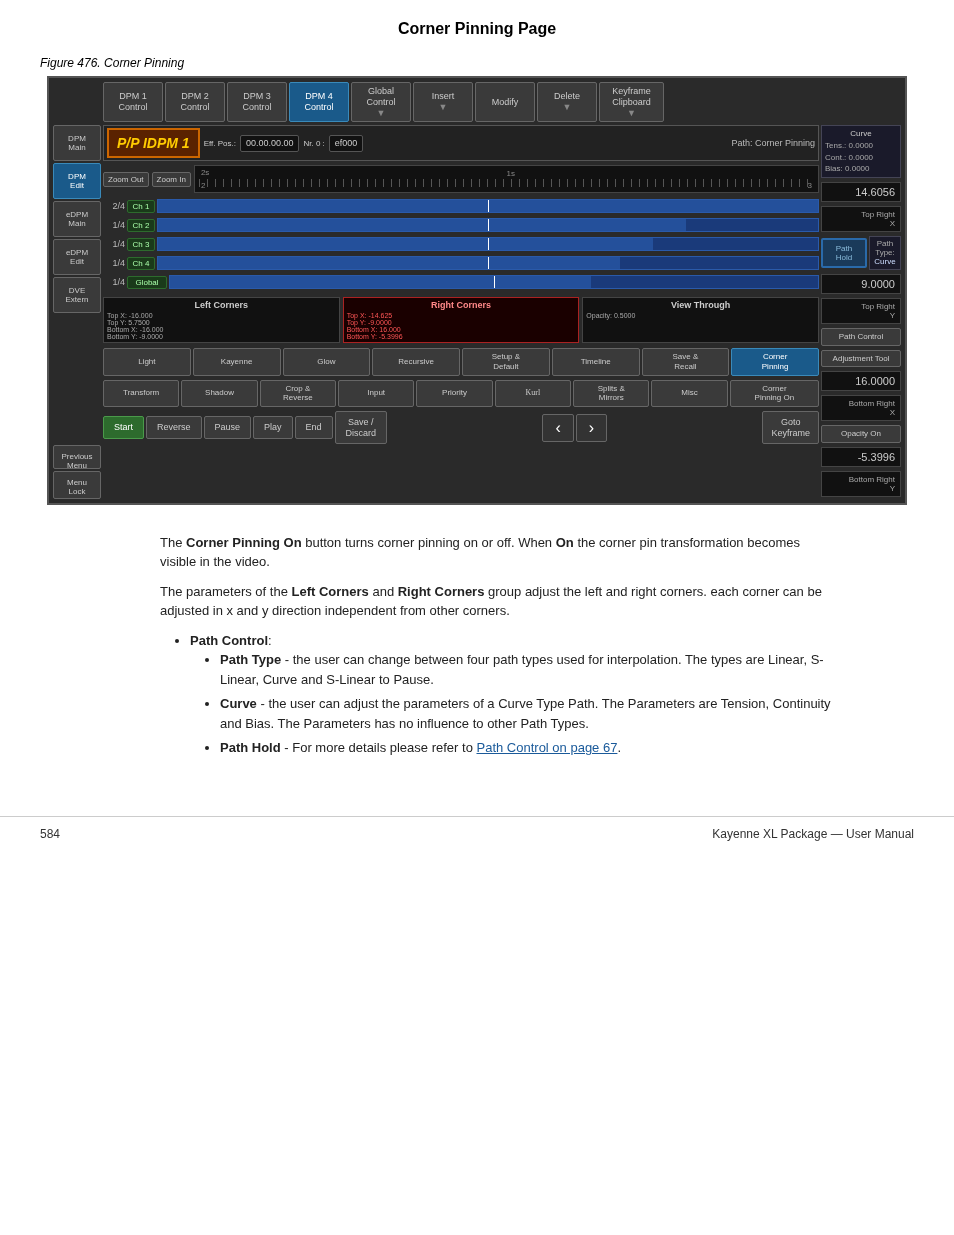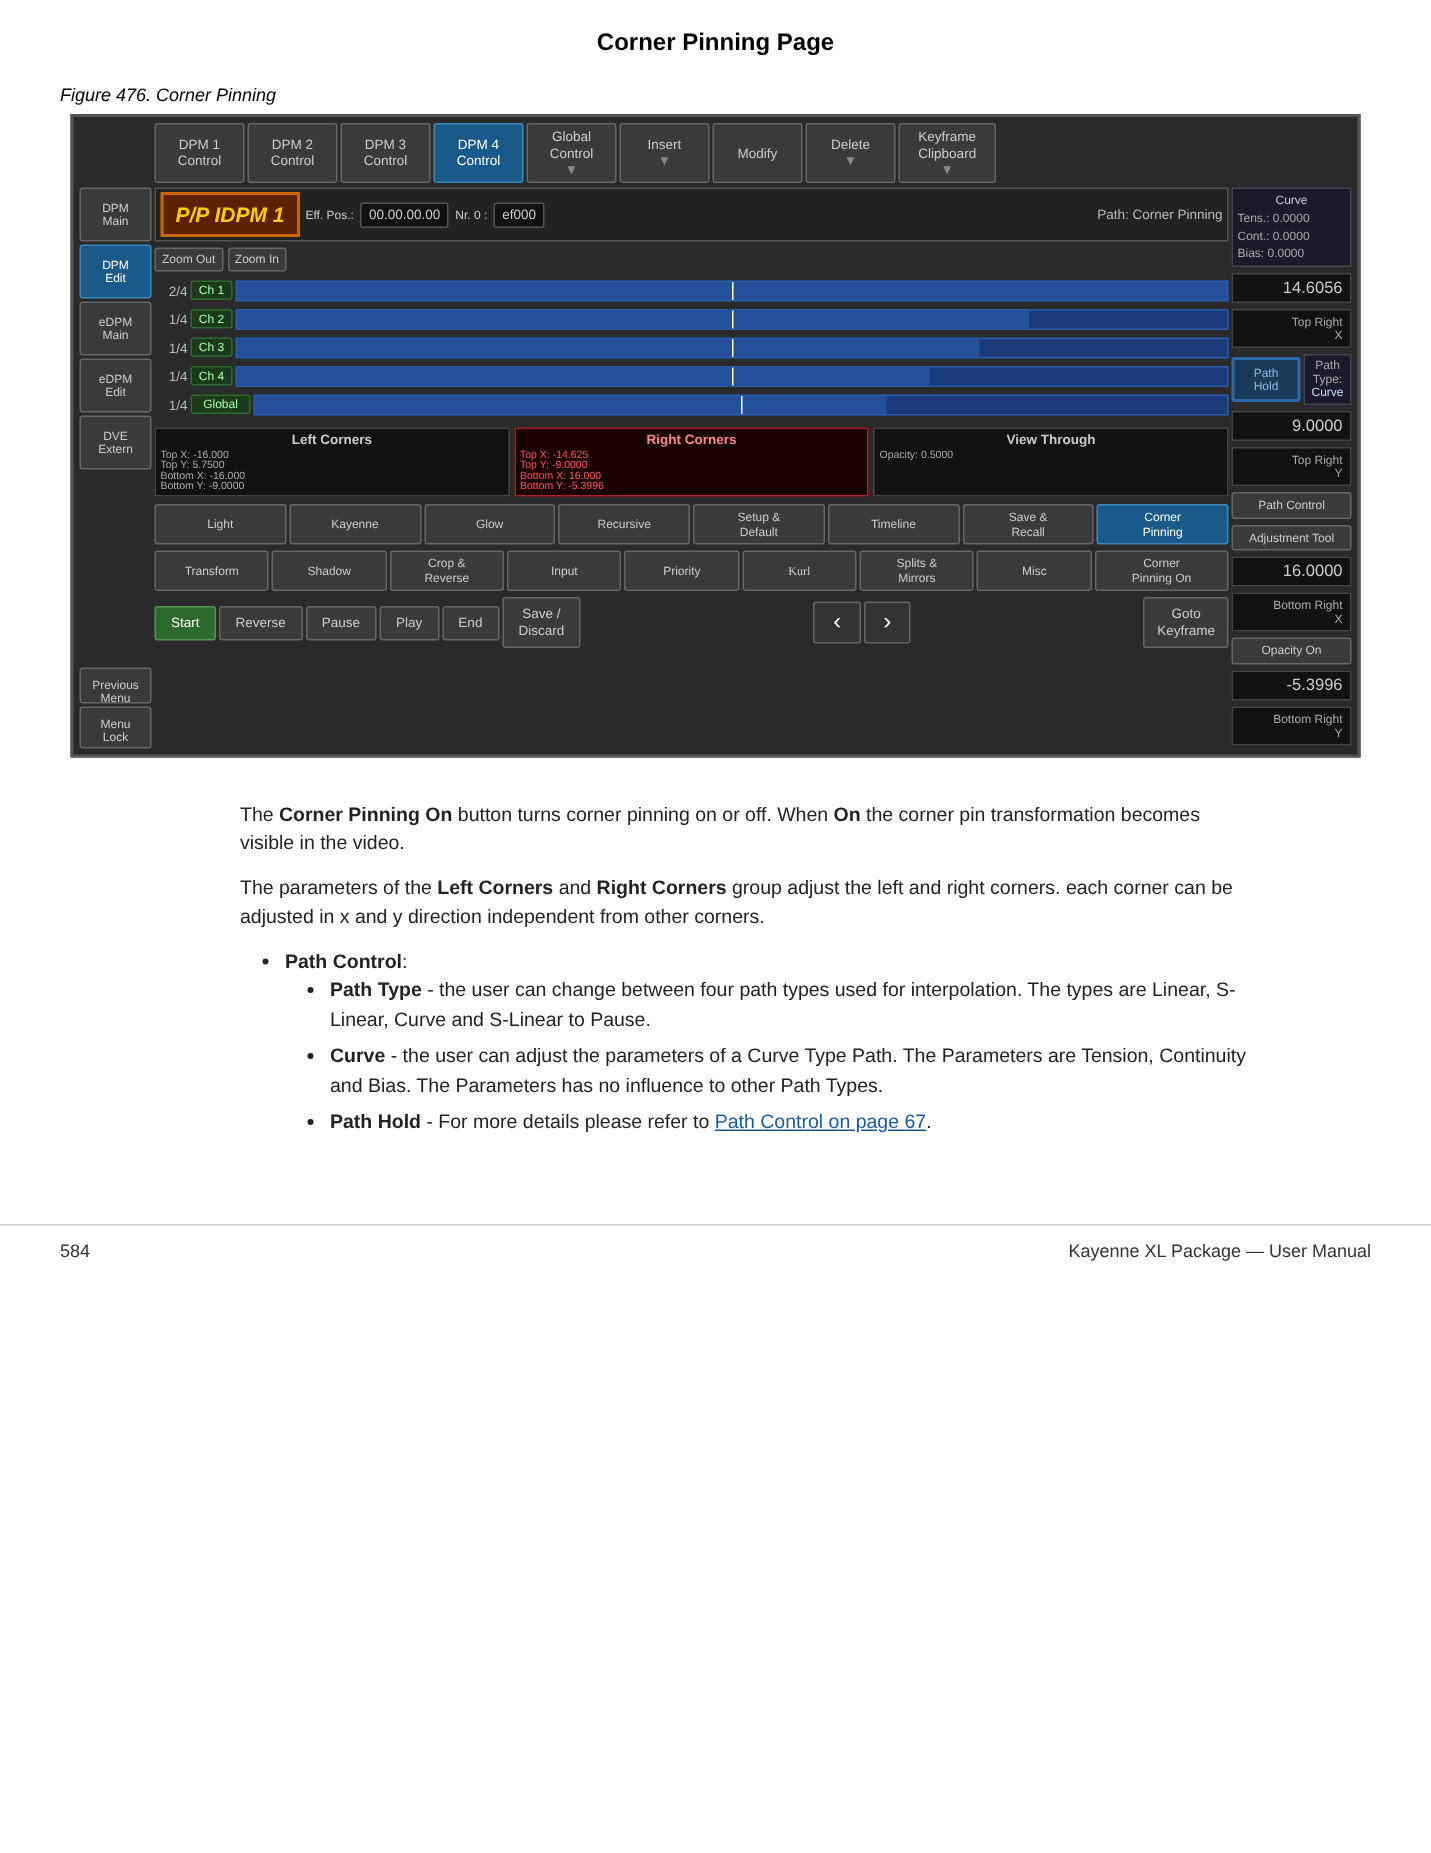--- a/index.html
+++ b/index.html
@@ -378,20 +378,29 @@
           <span class="btn" style="background:#111;border-color:#555;font-size:9px;padding:2px 5px;">ef000</span>
           <div style="flex:1;"></div>
           <div style="font-size:9px;color:#bbb;text-align:right;">Path: Corner Pinning</div>
         </div>
 
         <div style="display:flex;flex-direction:row;align-items:center;gap:3px;margin-bottom:2px;">
           <button class="btn" style="font-size:8px;padding:2px 4px;">Zoom
 Out</button>
           <button class="btn" style="font-size:8px;padding:2px 4px;">Zoom
 In</button>
+          <div style="flex:1;background:#111;border:1px solid #444;height:28px;display:flex;align-items:center;padding:2px 4px;position:relative;">
+            <span style="font-size:8px;color:#888;position:absolute;left:6px;top:2px;">2s</span>
+
+            <div style="width:100%;height:8px;background:repeating-linear-gradient(to right, #555 0px, #555 1px, transparent 1px, transparent 8px);position:relative;margin-top:8px;">
+              <div style="position:absolute;top:-10px;left:50%;font-size:8px;color:#888;">1s</div>
+            </div>
+            <span style="font-size:8px;color:#888;position:absolute;right:6px;bottom:2px;">3</span>
+            <span style="font-size:8px;color:#888;position:absolute;left:6px;bottom:2px;">2</span>
+          </div>
         </div>
 
         <div class="channel-rows">
           <div class="channel-row">
             <span class="ch-label">2/4</span>
             <button class="ch-btn">Ch 1</button>
             <div class="ch-bar" style="position:relative;">
               <div class="ch-bar-inner" style="width:100%;"></div>
               <div class="ch-tick"></div>
             </div>

